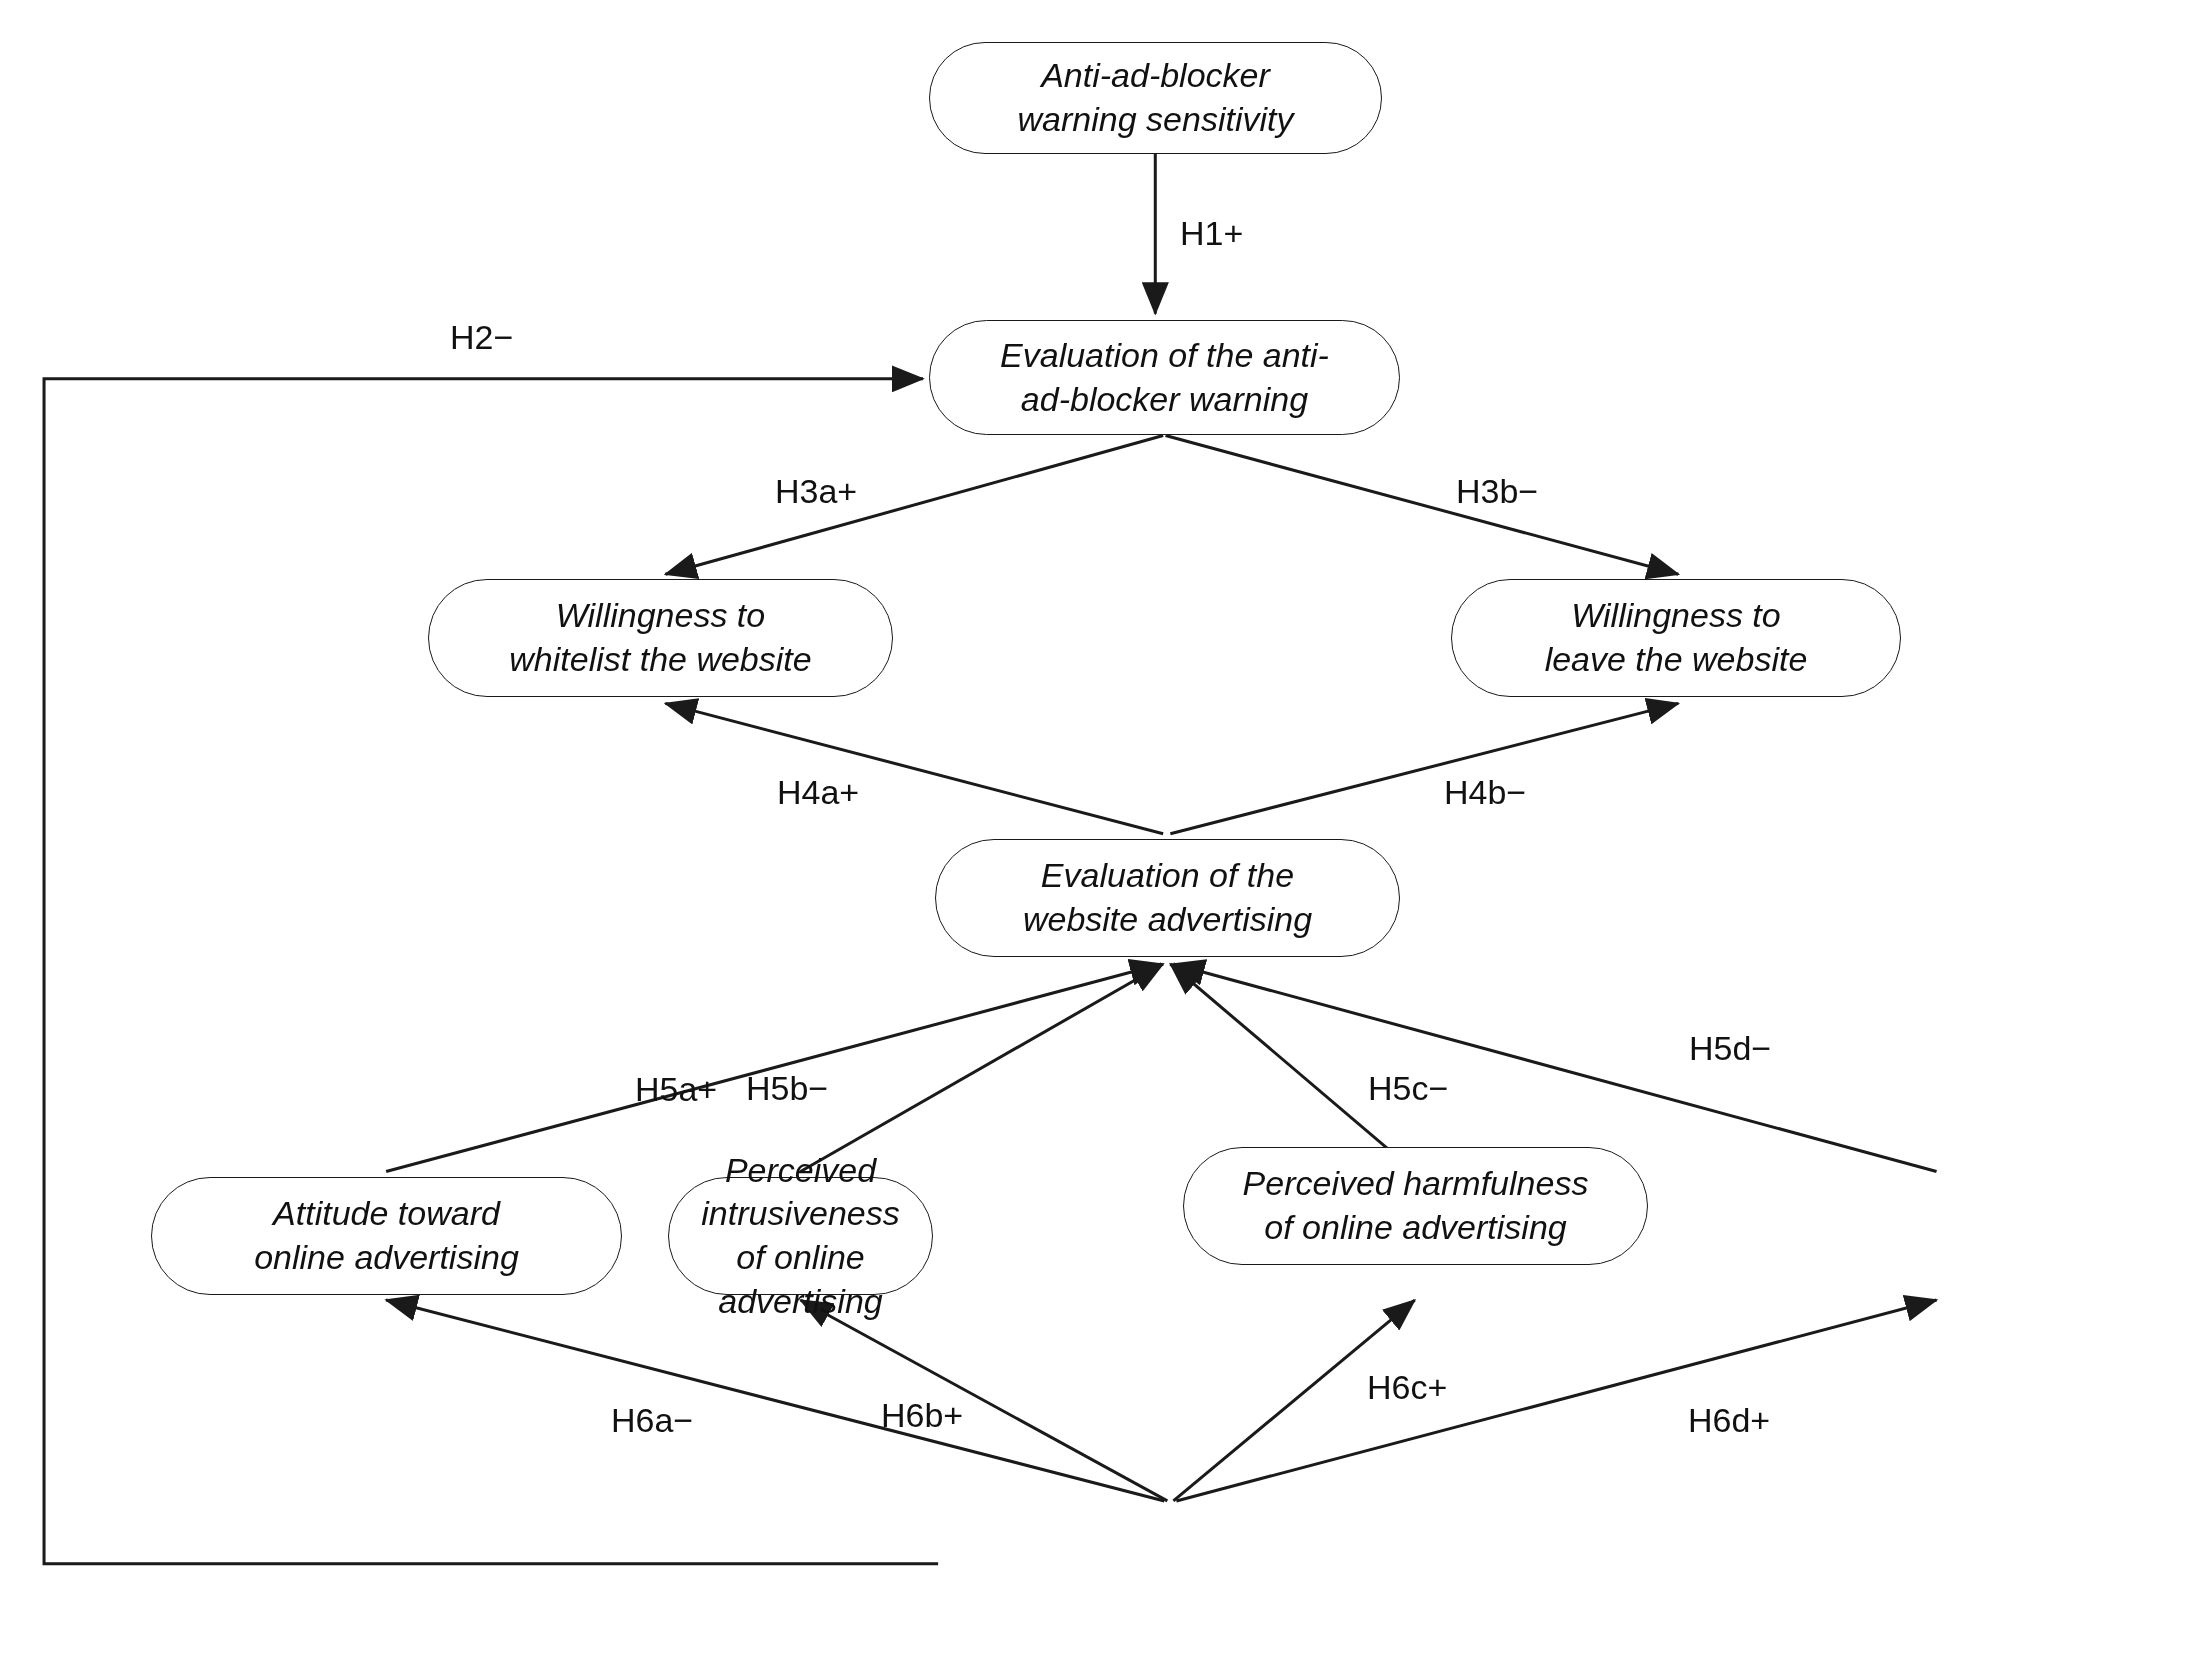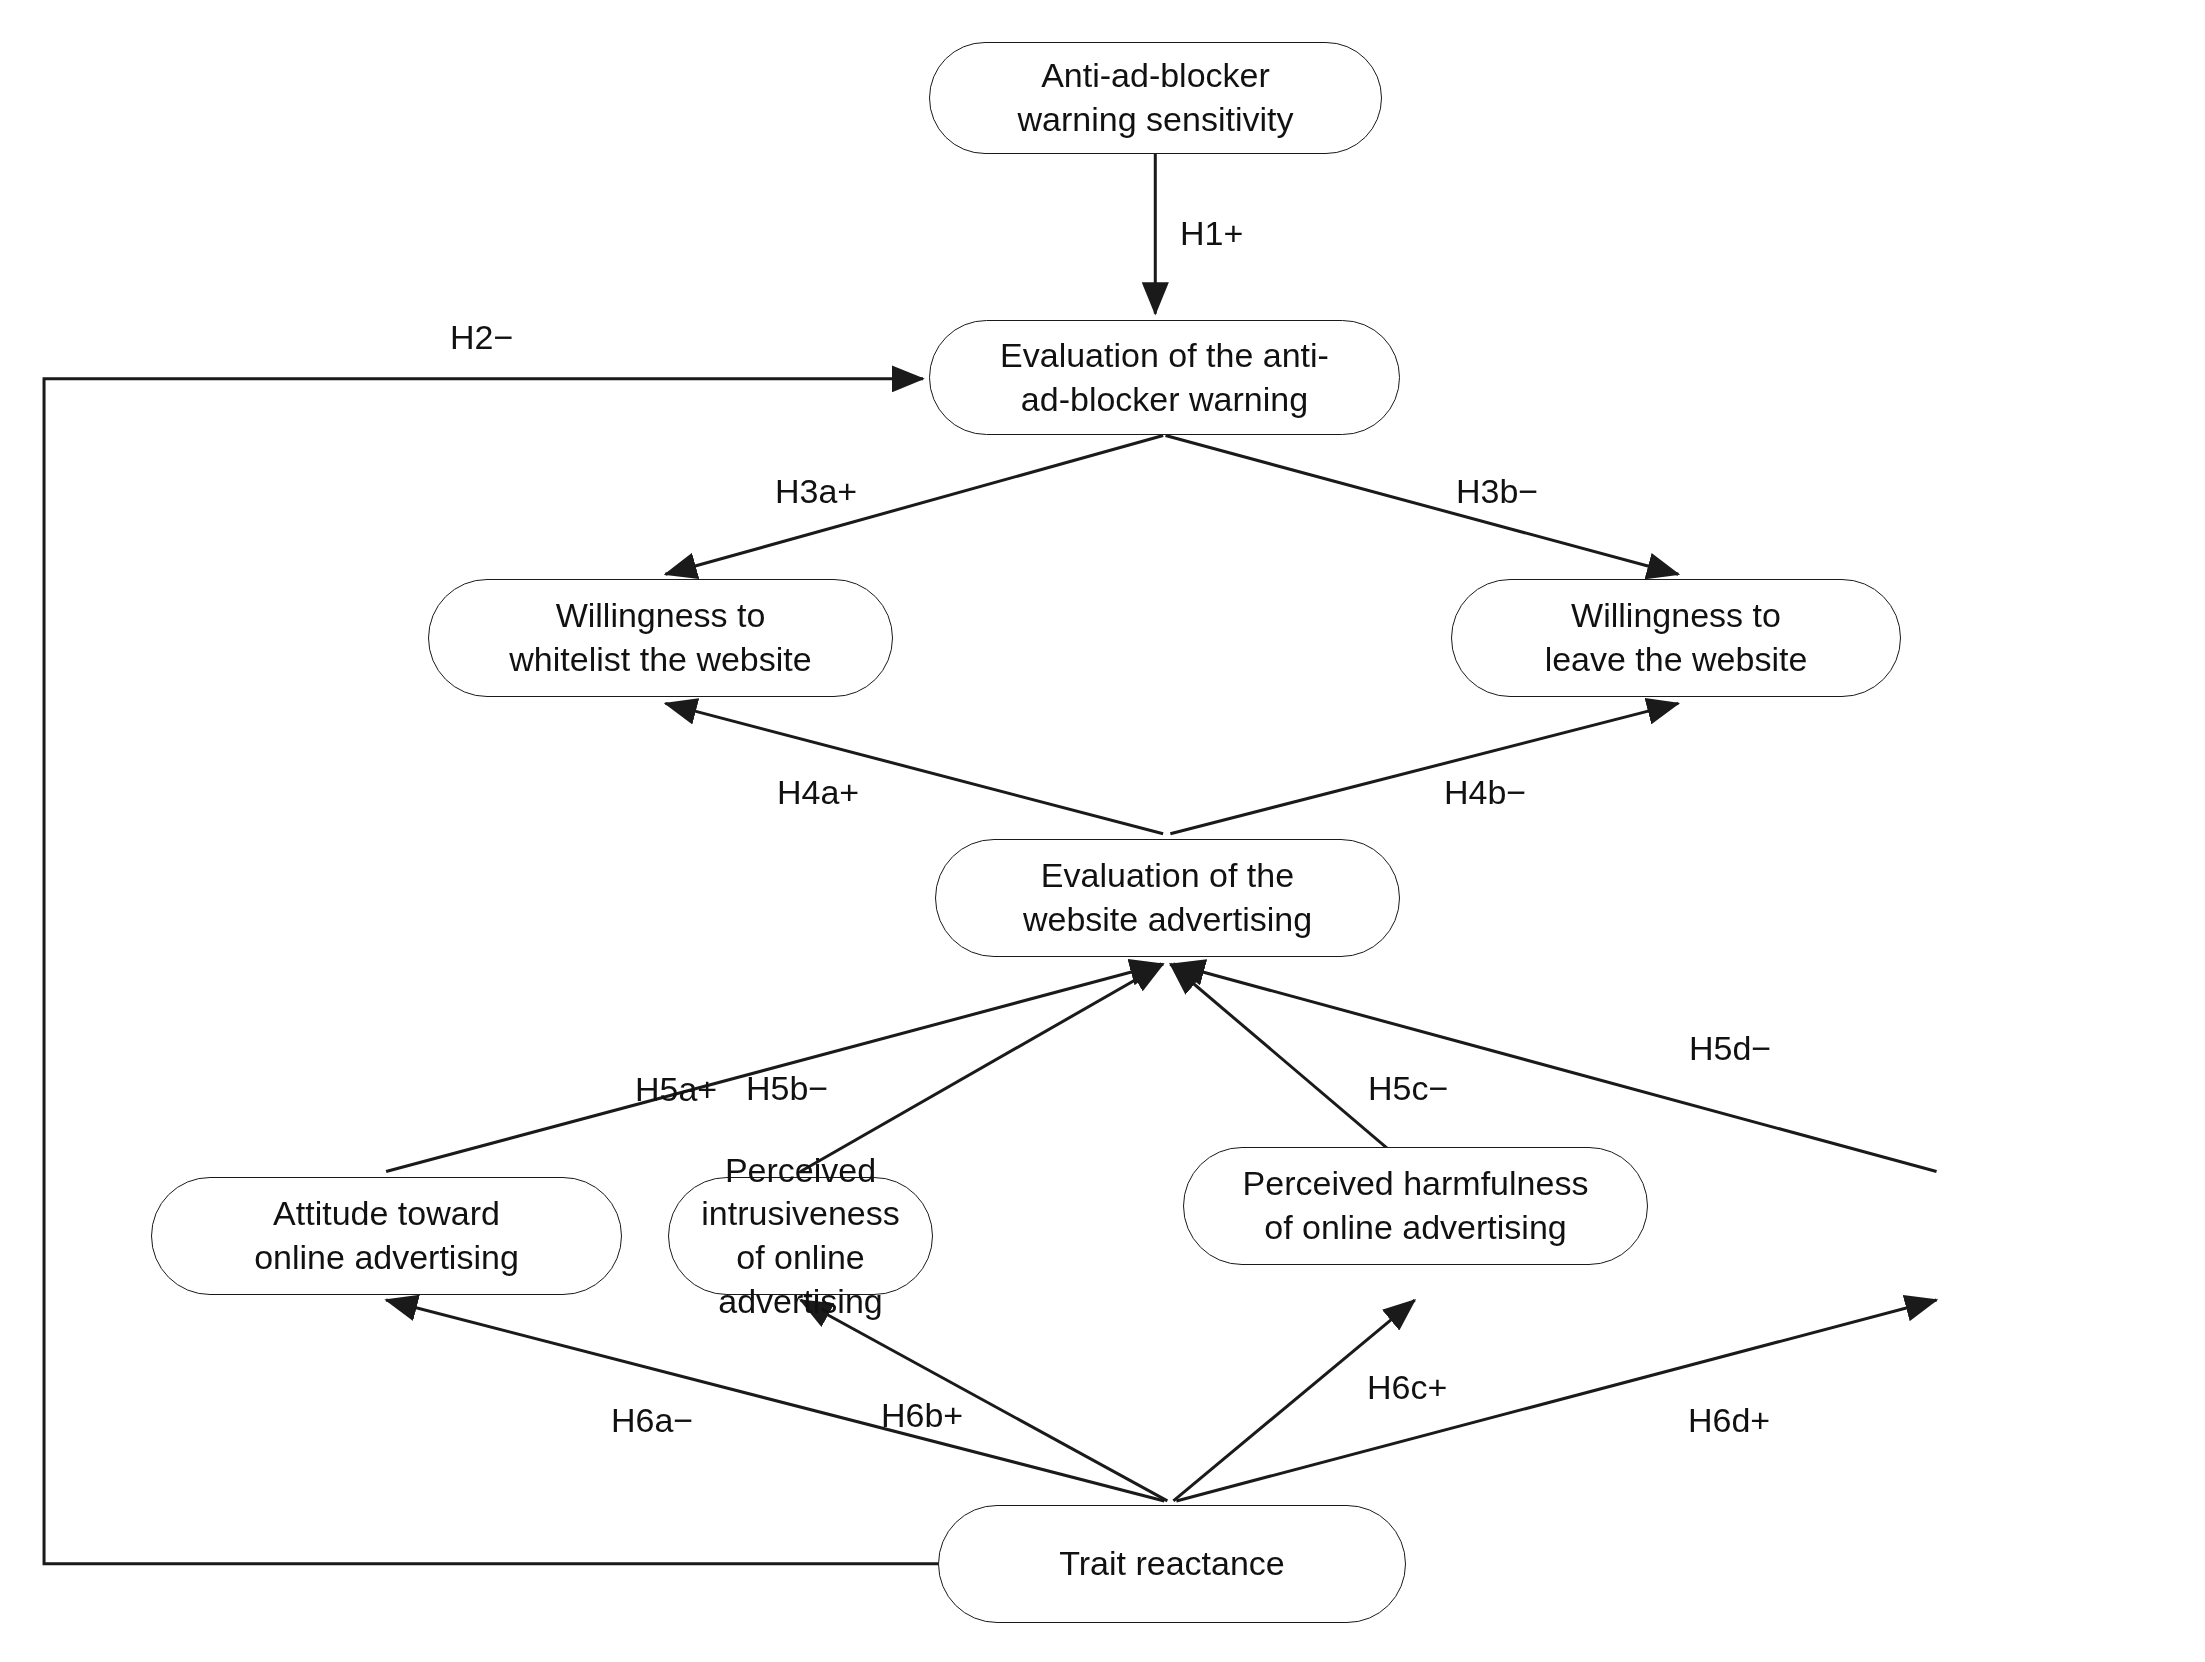--- a/index.html
+++ b/index.html
@@ -16,21 +16,21 @@
     align-items:center;
     justify-content:center;
     text-align:center;
     color:#111111;
     font-size:34px;
     line-height:1.28;
     font-family:"Liberation Sans", sans-serif;
     padding:0 13.3px;
     z-index:3;
   }
-  .node span{display:block;white-space:pre-line;}
+  .node span{display:block;white-space:pre-line;font-style:italic;}
   .hlabel{
     position:absolute;
     color:#111111;
     font-size:34px;
     line-height:1;
     font-family:"Liberation Sans", sans-serif;
     white-space:nowrap;
     z-index:4;
   }
 </style>
@@ -102,23 +102,20 @@
 online advertising</span>
   </div>
   <div class="node" style="left:668px;top:1177px;width:265px;height:118px;">
     <span>Perceived intrusiveness
 of online advertising</span>
   </div>
   <div class="node" style="left:1183px;top:1147px;width:465px;height:118px;">
     <span>Perceived harmfulness
 of online advertising</span>
   </div>
-  <div class="node" style="left:938px;top:1505px;width:468px;height:118px;">
-    <span>Trait reactance</span>
-  </div>
 
   <div class="hlabel" style="left:1180px;top:216px;">H1+</div>
   <div class="hlabel" style="left:450px;top:320px;">H2−</div>
   <div class="hlabel" style="left:775px;top:474px;">H3a+</div>
   <div class="hlabel" style="left:1456px;top:474px;">H3b−</div>
   <div class="hlabel" style="left:777px;top:775px;">H4a+</div>
   <div class="hlabel" style="left:1444px;top:775px;">H4b−</div>
   <div class="hlabel" style="left:635px;top:1032px;margin-top:40px;">H5a+</div>
   <div class="hlabel" style="left:746px;top:1071px;">H5b−</div>
   <div class="hlabel" style="left:1368px;top:1071px;">H5c−</div>

